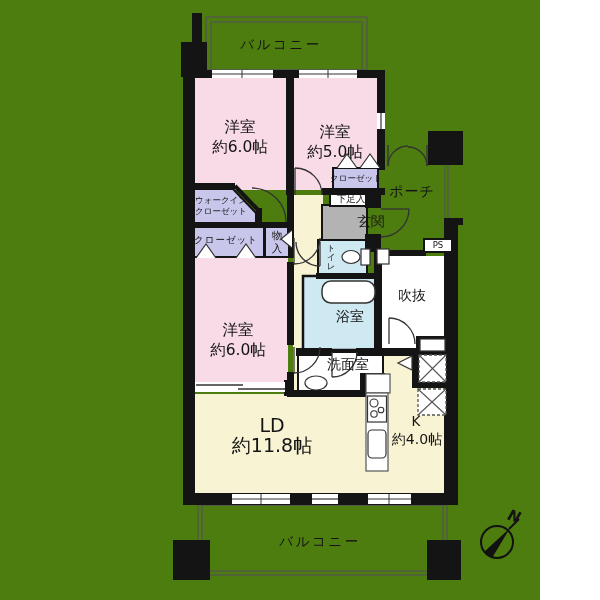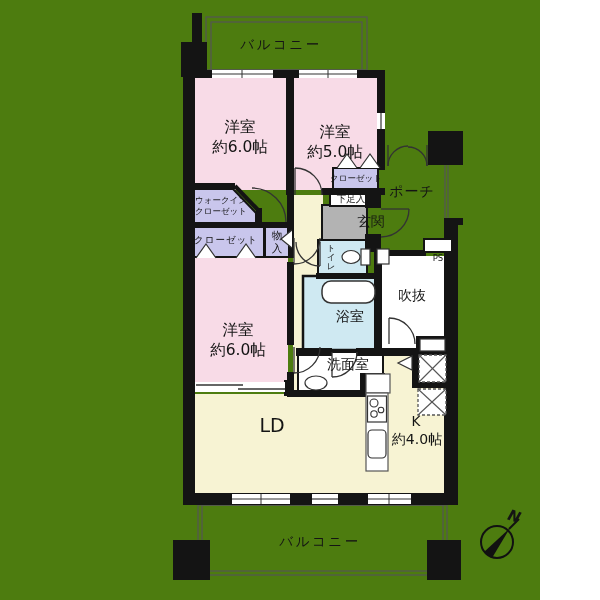--- a/index.html
+++ b/index.html
@@ -218,39 +218,40 @@
 <div class="lbl s15" style="left:335px;top:113px;">洋室</div>
 <div class="lbl s15" style="left:335px;top:133px;">約5.0帖</div>
 
 <div class="lbl s8" style="left:221px;top:201px;">ウォークイン</div>
 <div class="lbl s8" style="left:221px;top:212px;">クローゼット</div>
 
 <div class="lbl s8" style="left:356px;top:179px;">クローゼット</div>
 <div class="lbl s9" style="left:351px;top:199px;text-align:center;">下足入</div>
 <div class="lbl s13" style="left:344px;top:222px;margin-left:27px;">玄関</div>
 <div class="lbl s12 sp1" style="left:412px;top:191px;">ポーチ</div>
-<div class="lbl s8" style="left:438px;top:259px;">PS</div>
+<div class="lbl s8" style="left:438px;top:246px;">PS</div>
 
 <div class="lbl s9 sp1" style="left:226px;top:240px;">クローゼット</div>
 <div class="lbl s10" style="left:277px;top:235px;">物</div>
 <div class="lbl s10" style="left:277px;top:248px;">入</div>
 
 <div class="lbl s8" style="left:331px;top:249px;">ト</div>
 <div class="lbl s8" style="left:331px;top:258px;">イ</div>
 <div class="lbl s8" style="left:331px;top:267px;">レ</div>
 
 <div class="lbl s12" style="left:412px;top:295px;">吹抜</div>
 
 <div class="lbl s15" style="left:238px;top:311px;">洋室</div>
 <div class="lbl s15" style="left:238px;top:331px;">約6.0帖</div>
 
 <div class="lbl s12" style="left:350px;top:316px;">浴室</div>
 <div class="lbl s12" style="left:348px;top:364px;">洗面室</div>
 
 <div class="lbl s17" style="left:272px;top:426px;">LD</div>
+<div class="lbl s17" style="left:272px;top:446px;">約11.8帖</div>
 
 <div class="lbl s13" style="left:416px;top:422px;">K</div>
 <div class="lbl s12" style="left:417px;top:439px;">約4.0帖</div>
 
 <div class="lbl s13 sp2" style="left:320px;top:542px;">バルコニー</div>
 
 <div class="lbl compass-n" style="left:514px;top:517px;">N</div>
 
 </div>
 

